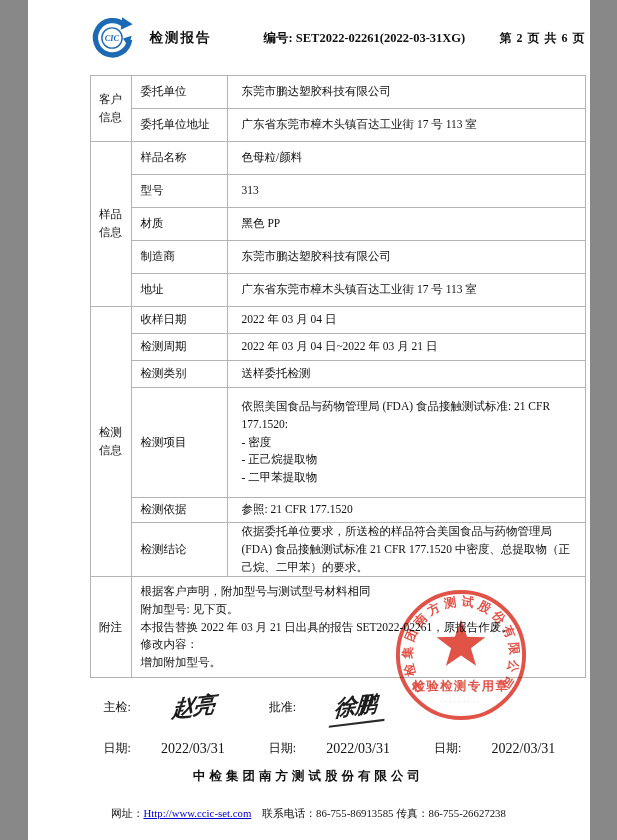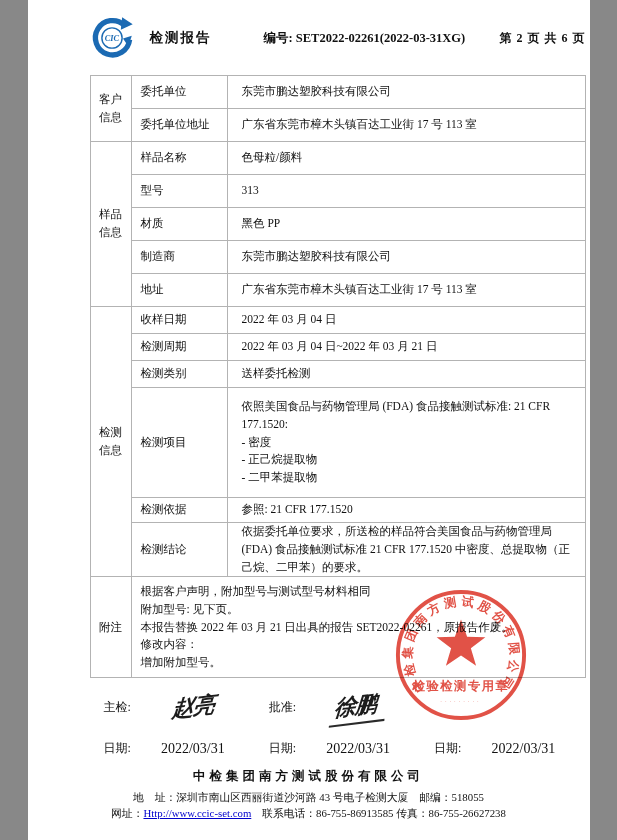--- a/index.html
+++ b/index.html
@@ -271,18 +271,17 @@
     <polygon points="70,34 76.2,51.5 94.7,52 80,63.2 85.3,81 70,70.5 54.7,81 60,63.2 45.3,52 63.8,51.5" fill="#dd3a2d"></polygon>
     <path id="stamp-arc" d="M 31.7,102.1 A 50,50 0 1 1 108.3,102.1" fill="none"></path>
     <text font-size="12.5" font-weight="bold" fill="#dd3a2d" letter-spacing="4" font-family="Liberation Serif, serif">
       <textPath href="#stamp-arc" startOffset="50%" text-anchor="middle">中检集团南方测试股份有限公司</textPath>
     </text>
     <text x="70" y="106" text-anchor="middle" font-size="12.5" font-weight="bold" fill="#dd3a2d" letter-spacing="1.5" font-family="Liberation Serif, serif">检验检测专用章</text>
     <text x="70" y="119" text-anchor="middle" font-size="5" fill="#dd3a2d" letter-spacing="3">·········</text>
   </svg>
 
   <div class="footer-company">中检集团南方测试股份有限公司</div>
-  <div class="footer-address">地　址：深圳市南山区西丽街道沙河路 43 号电子检测大厦　邮编：518055</div>
   <div class="footer-web">
     <span>网址：</span><span class="footer-link">Http://www.ccic-set.com</span><span>　联系电话：86-755-86913585 传真：86-755-26627238</span>
   </div>
 
 </div>
 
 </body></html>

